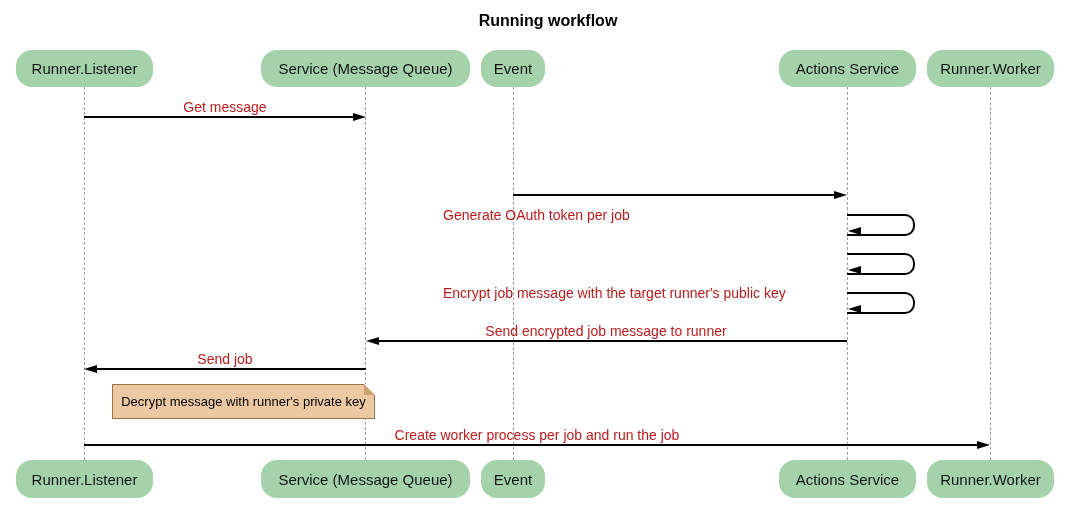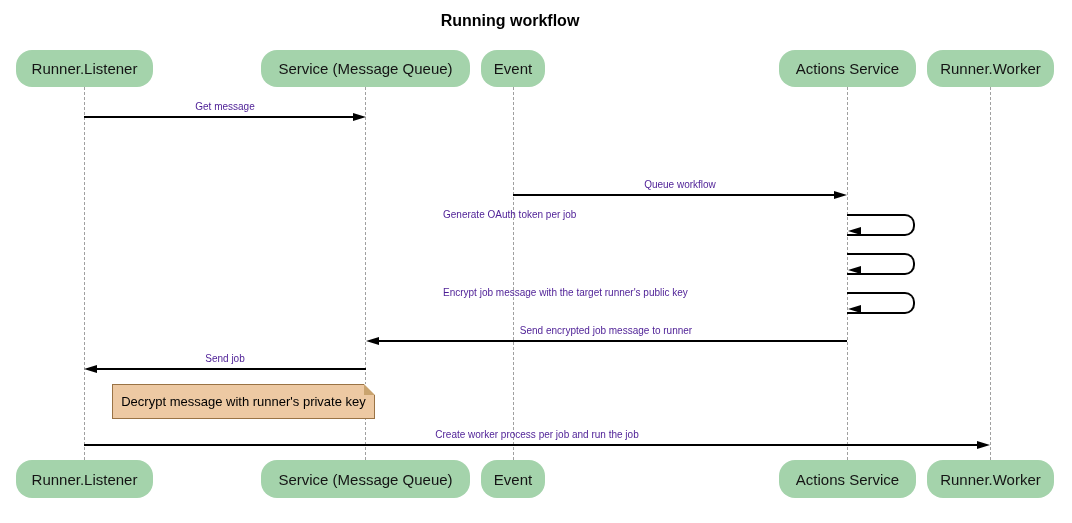--- a/index.html
+++ b/index.html
@@ -6,21 +6,21 @@
   .diagram {
     position:relative;
     width:1072px; height:523px;
     background:var(--background,#fff);
     font-family:"Liberation Sans", sans-serif;
     color:var(--text,#111);
     overflow:hidden;
   }
   .title {
     position:absolute; top:12px; left:0; width:1020px;
-    text-align:center; font-size:16px; font-weight:bold; color:#000;
+    text-align:center; font-size:16px; font-weight:bold; color:#000;padding-left:38px;
   }
   .lifeline {
     position:absolute; top:87px; height:373px; width:0;
     border-left:1px dashed var(--lifeline,#a0a0a0);
   }
   .actor {
     position:absolute; height:37px;
     background:var(--participant-fill,#a4d3ab);
     border-radius:16px;
     display:flex; align-items:center; justify-content:center;
@@ -36,21 +36,21 @@
     border-top:4px solid transparent; border-bottom:4px solid transparent;
     border-left:13px solid var(--arrow,#000);
   }
   .arrow-left {
     position:absolute; width:0; height:0;
     border-top:4px solid transparent; border-bottom:4px solid transparent;
     border-right:13px solid var(--arrow,#000);
   }
   .msg-label {
     position:absolute; height:16px; line-height:16px;
-    font-size:10px; color:#4c1d95; white-space:nowrap;
+    font-size:14px; color:#b91c1c; white-space:nowrap;
   }
   .msg-label.center { text-align:center; }
   .msg-label.right  { text-align:left; }
   .selfloop {
     position:absolute; width:66px; height:18px;
     border:2px solid var(--arrow,#000); border-left:none;
     border-radius:0 10px 10px 0;
     background:transparent;
   }
   .note {
@@ -83,21 +83,20 @@
   <div class="actor" style="left:261px;top:50px;width:209px">Service (Message Queue)</div>
   <div class="actor" style="left:481px;top:50px;width:64px">Event</div>
   <div class="actor" style="left:779px;top:50px;width:137px">Actions Service</div>
   <div class="actor" style="left:927px;top:50px;width:127px">Runner.Worker</div>
 
   <div class="msg-label center" style="left:75px;top:99px;width:300px">Get message</div>
   <div class="msg-line" style="left:84px;top:116px;width:270px"></div>
   <div class="arrow-right" style="left:353px;top:113px"></div>
 
 
-  <div class="msg-label center" style="left:530px;top:177px;width:300px">Queue workflow</div>
   <div class="msg-line" style="left:513px;top:194px;width:322px"></div>
   <div class="arrow-right" style="left:834px;top:191px"></div>
 
   <div class="msg-label right" style="left:443px;top:207px;width:400px">Generate OAuth token per job</div>
   <div class="selfloop" style="left:847px;top:214px"></div>
   <div class="arrow-left" style="left:848px;top:227px"></div>
 
   <div class="selfloop" style="left:847px;top:253px"></div>
   <div class="arrow-left" style="left:848px;top:266px"></div>
 

